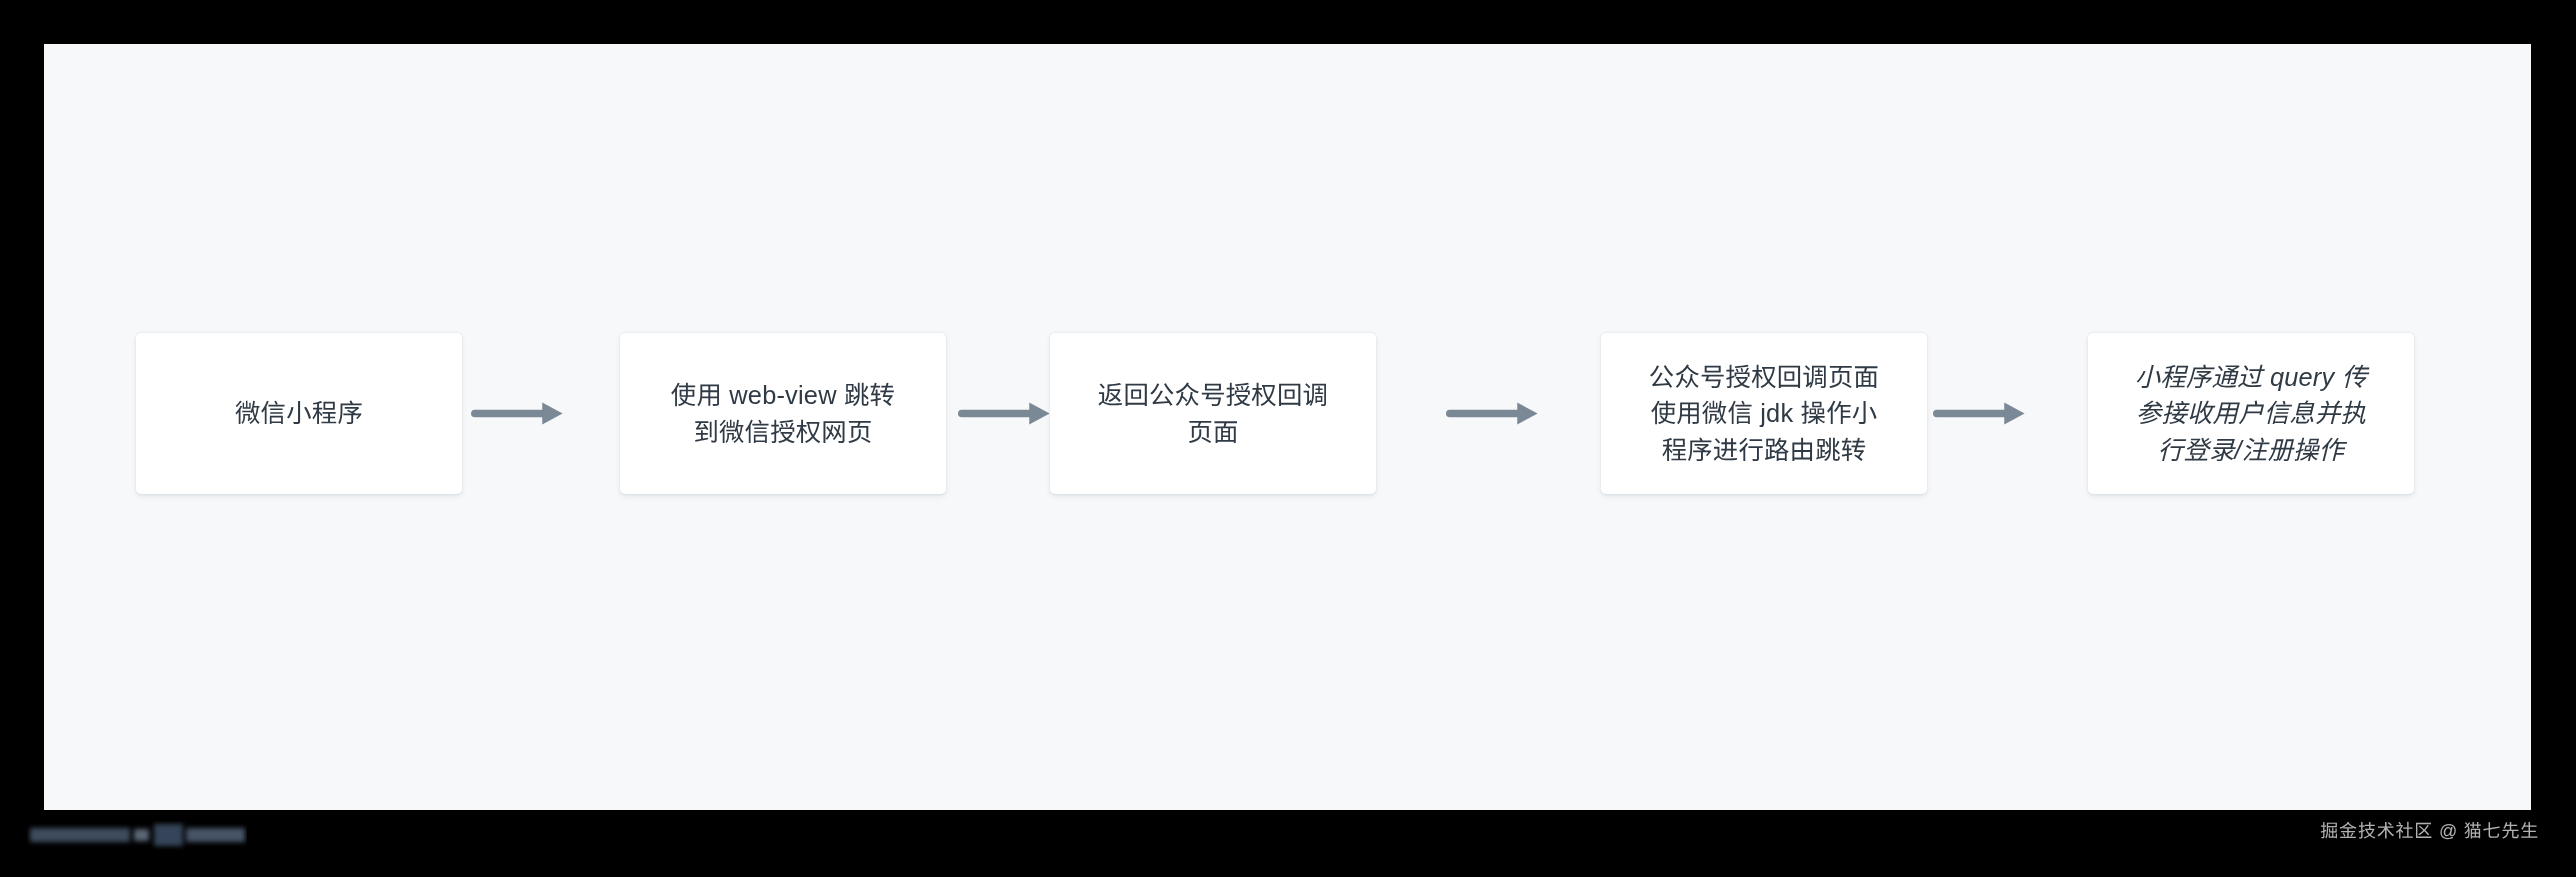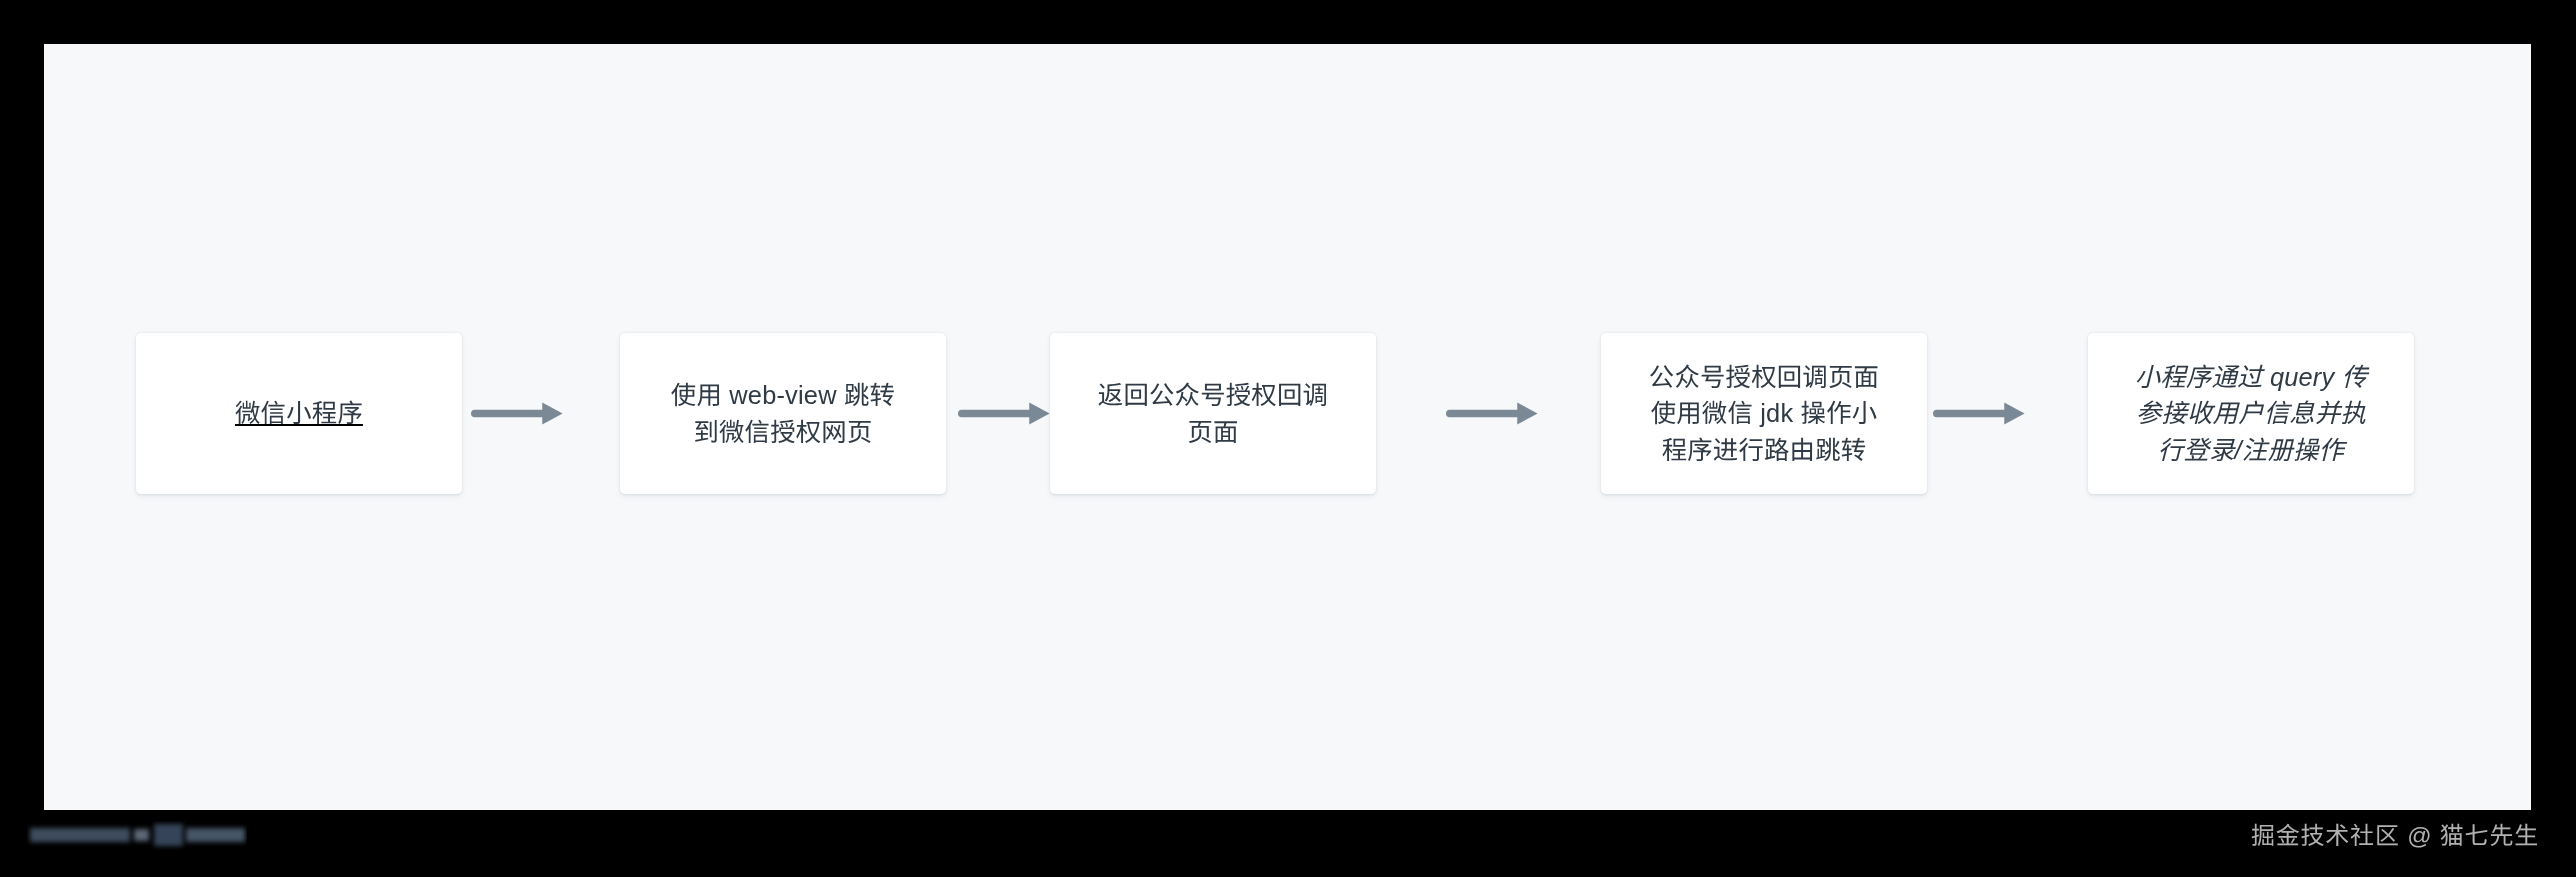--- a/index.html
+++ b/index.html
@@ -62,21 +62,21 @@
     font-size: 25.4px;
     line-height: 1.42;
     color: #2f3a45;
     text-align: center;
     letter-spacing: 0.2px;
     white-space: pre-line;
     word-break: break-word;
   }
 
   
-  .node-1 { left: 92px; text-decoration: underline; }   
+  .node-1 { left: 92px; }   
   .node-2 { left: 576px; }   
   .node-3 { left: 1006px; }  
   .node-4 { left: 1557px; }  
   .node-5 { left: 2044px; font-style: italic; }  
 
   
   .arrow {
     position: absolute;
     top: 355px;               
     height: 29px;
@@ -87,21 +87,21 @@
   .arrow-1 { left: 427px; }   
   .arrow-2 { left: 914px; }
   .arrow-3 { left: 1402px; }
   .arrow-4 { left: 1889px; }
 
   
   #watermark-right {
     position: absolute;
     right: 37px;
     top: 816px;
-    font-size: 24px;
+    font-size: 18px;
     color: #d8d8d8;
     opacity: 0.82;
     letter-spacing: 0.8px;
     white-space: nowrap;
     filter: blur(0.3px);
   }
 
   #watermark-left {
     position: absolute;
     left: 27px;

